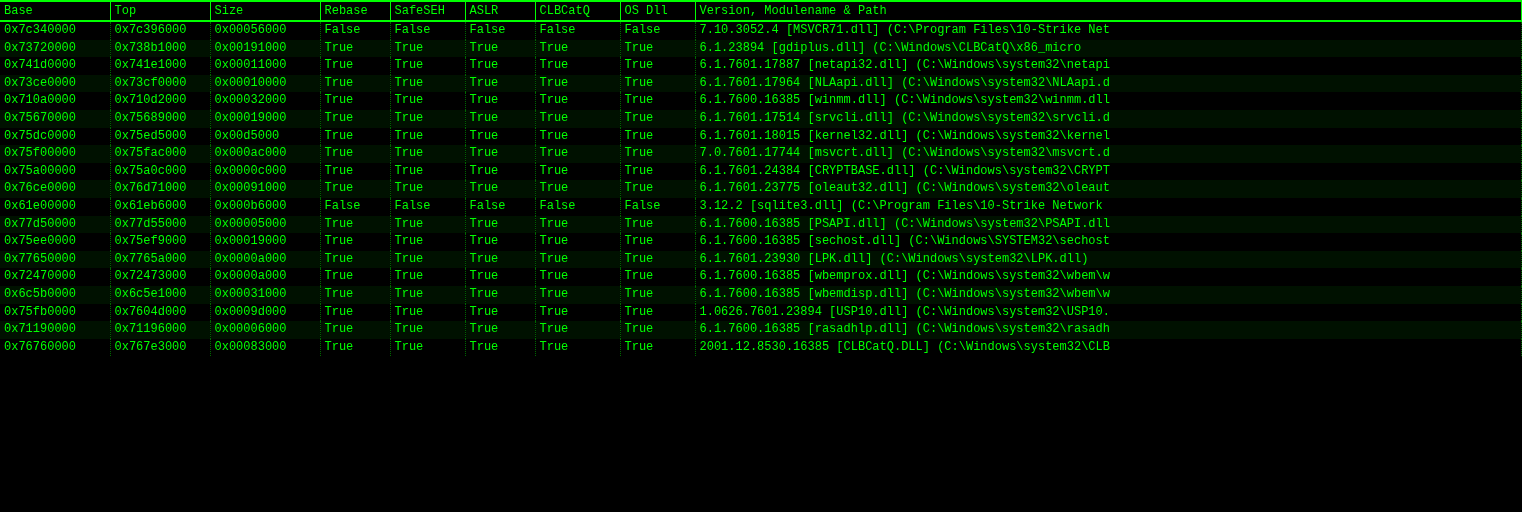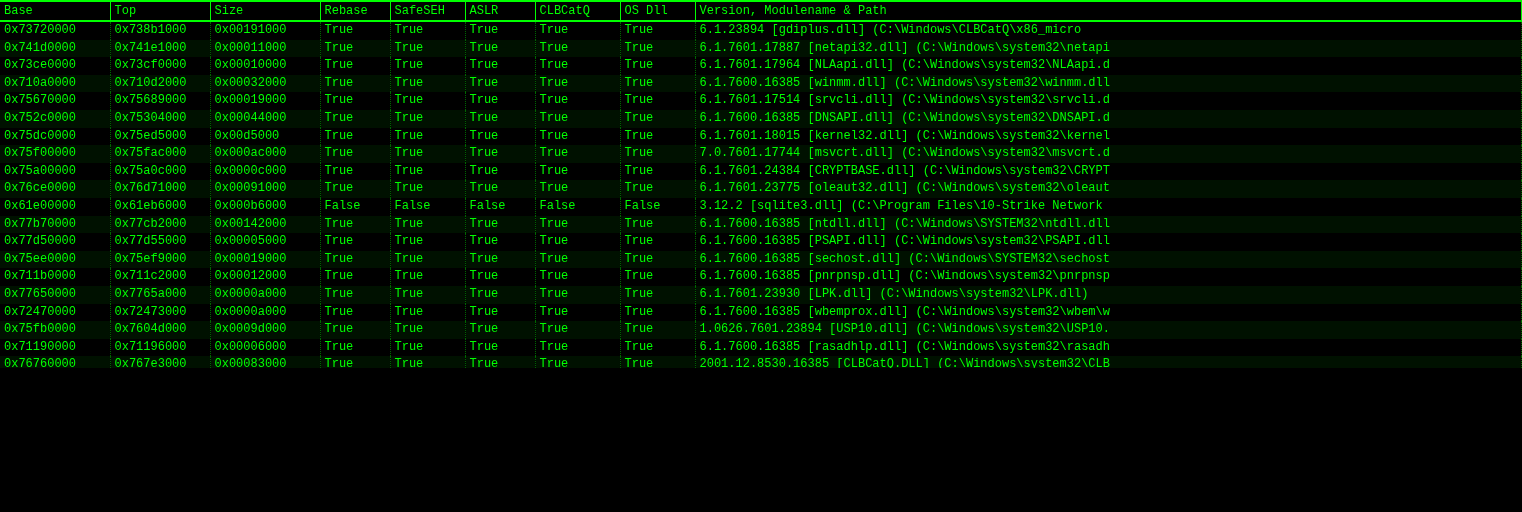--- a/index.html
+++ b/index.html
@@ -88,20 +88,31 @@
         <th>Size</th>
         <th>Rebase</th>
         <th>SafeSEH</th>
         <th>ASLR</th>
         <th>CLBCatQ</th>
         <th>OS Dll</th>
         <th>Version, Modulename &amp; Path</th>
       </tr>
     </thead>
     <tbody id="table-body">
+    <tr>
+          <td>0x7c340000</td>
+          <td>0x7c396000</td>
+          <td>0x00056000</td>
+          <td>False</td>
+          <td>False</td>
+          <td>False</td>
+          <td>False</td>
+          <td>False</td>
+          <td>7.10.3052.4 [MSVCR71.dll] (C:\Program Files\10-Strike Net</td>
+        </tr>
         <tr>
           <td>0x73720000</td>
           <td>0x738b1000</td>
           <td>0x00191000</td>
           <td>True</td>
           <td>True</td>
           <td>True</td>
           <td>True</td>
           <td>True</td>
           <td>6.1.23894 [gdiplus.dll] (C:\Windows\CLBCatQ\x86_micro</td>
@@ -144,31 +155,20 @@
           <td>0x75689000</td>
           <td>0x00019000</td>
           <td>True</td>
           <td>True</td>
           <td>True</td>
           <td>True</td>
           <td>True</td>
           <td>6.1.7601.17514 [srvcli.dll] (C:\Windows\system32\srvcli.d</td>
         </tr>
         <tr>
-          <td>0x752c0000</td>
-          <td>0x75304000</td>
-          <td>0x00044000</td>
-          <td>True</td>
-          <td>True</td>
-          <td>True</td>
-          <td>True</td>
-          <td>True</td>
-          <td>6.1.7600.16385 [DNSAPI.dll] (C:\Windows\system32\DNSAPI.d</td>
-        </tr>
-        <tr>
           <td>0x75dc0000</td>
           <td>0x75ed5000</td>
           <td>0x00d5000</td>
           <td>True</td>
           <td>True</td>
           <td>True</td>
           <td>True</td>
           <td>True</td>
           <td>6.1.7601.18015 [kernel32.dll] (C:\Windows\system32\kernel</td>
         </tr>
@@ -210,31 +210,20 @@
           <td>0x61eb6000</td>
           <td>0x000b6000</td>
           <td>False</td>
           <td>False</td>
           <td>False</td>
           <td>False</td>
           <td>False</td>
           <td>3.12.2 [sqlite3.dll] (C:\Program Files\10-Strike Network</td>
         </tr>
         <tr>
-          <td>0x77b70000</td>
-          <td>0x77cb2000</td>
-          <td>0x00142000</td>
-          <td>True</td>
-          <td>True</td>
-          <td>True</td>
-          <td>True</td>
-          <td>True</td>
-          <td>6.1.7600.16385 [ntdll.dll] (C:\Windows\SYSTEM32\ntdll.dll</td>
-        </tr>
-        <tr>
           <td>0x77d50000</td>
           <td>0x77d55000</td>
           <td>0x00005000</td>
           <td>True</td>
           <td>True</td>
           <td>True</td>
           <td>True</td>
           <td>True</td>
           <td>6.1.7600.16385 [PSAPI.dll] (C:\Windows\system32\PSAPI.dll</td>
         </tr>
@@ -243,51 +232,51 @@
           <td>0x75ef9000</td>
           <td>0x00019000</td>
           <td>True</td>
           <td>True</td>
           <td>True</td>
           <td>True</td>
           <td>True</td>
           <td>6.1.7600.16385 [sechost.dll] (C:\Windows\SYSTEM32\sechost</td>
         </tr>
         <tr>
-          <td>0x711b0000</td>
-          <td>0x711c2000</td>
-          <td>0x00012000</td>
-          <td>True</td>
-          <td>True</td>
-          <td>True</td>
-          <td>True</td>
-          <td>True</td>
-          <td>6.1.7600.16385 [pnrpnsp.dll] (C:\Windows\system32\pnrpnsp</td>
-        </tr>
-        <tr>
           <td>0x77650000</td>
           <td>0x7765a000</td>
           <td>0x0000a000</td>
           <td>True</td>
           <td>True</td>
           <td>True</td>
           <td>True</td>
           <td>True</td>
           <td>6.1.7601.23930 [LPK.dll] (C:\Windows\system32\LPK.dll)</td>
         </tr>
         <tr>
           <td>0x72470000</td>
           <td>0x72473000</td>
           <td>0x0000a000</td>
           <td>True</td>
           <td>True</td>
           <td>True</td>
           <td>True</td>
           <td>True</td>
           <td>6.1.7600.16385 [wbemprox.dll] (C:\Windows\system32\wbem\w</td>
+        </tr>
+        <tr>
+          <td>0x6c5b0000</td>
+          <td>0x6c5e1000</td>
+          <td>0x00031000</td>
+          <td>True</td>
+          <td>True</td>
+          <td>True</td>
+          <td>True</td>
+          <td>True</td>
+          <td>6.1.7600.16385 [wbemdisp.dll] (C:\Windows\system32\wbem\w</td>
         </tr>
         <tr>
           <td>0x75fb0000</td>
           <td>0x7604d000</td>
           <td>0x0009d000</td>
           <td>True</td>
           <td>True</td>
           <td>True</td>
           <td>True</td>
           <td>True</td>

